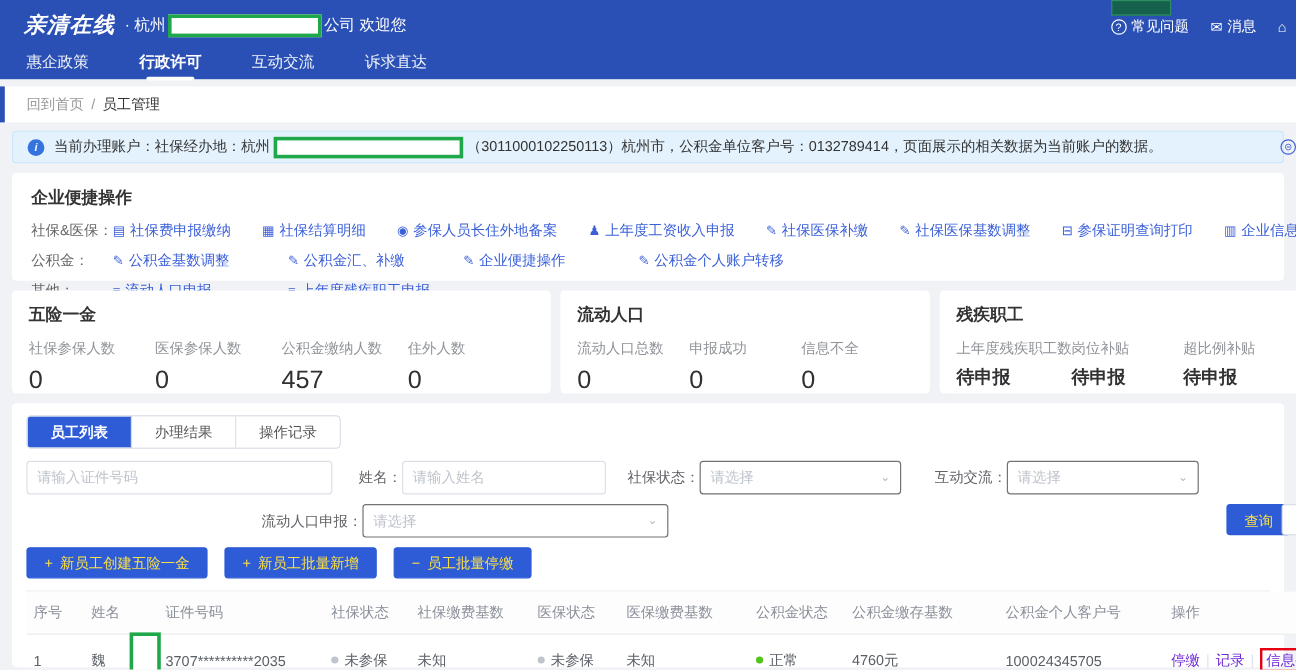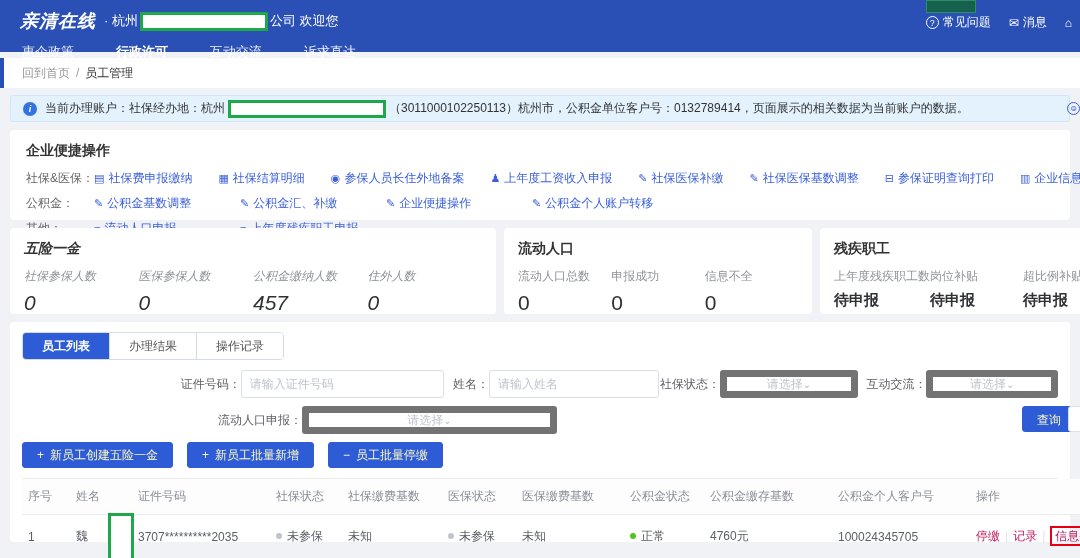--- a/index.html
+++ b/index.html
@@ -1,20 +1,20 @@
 <!DOCTYPE html>
 <html><head>
 <meta charset="utf-8">
 <style>
   * { margin:0; padding:0; box-sizing:border-box; }
   html,body { width:1080px; height:558px; overflow:hidden; background:#f0f2f6;
     font-family:"Liberation Sans","DejaVu Sans",sans-serif; font-size:12px; color:#333; }
 
   
-  .header { position:relative; background:#2a50b5; height:52px; color:#fff; }
+  .header { position:relative; background:#2a50b5; height:66px; color:#fff; }
   .header-top { display:flex; align-items:center; padding:9px 20px 0 20px; }
   .logo { font-size:18px; font-weight:bold; font-style:italic; letter-spacing:1px; }
   .welcome { margin-left:8px; font-size:13px; display:flex; align-items:center; }
   .green-box-hdr { display:inline-block; width:128px; height:19px; background:#fff;
     border:3px solid #1fa84a; margin:0 2px; }
   .hdr-right { position:absolute; top:14px; right:8px; display:flex; align-items:center; gap:18px; font-size:12px; }
   .hdr-link { display:flex; align-items:center; gap:4px; cursor:pointer; white-space:nowrap; }
   .circle-q { display:inline-flex; width:13px; height:13px; border:1px solid #fff; border-radius:50%;
     align-items:center; justify-content:center; font-size:9px; }
   .dk-green-box { position:absolute; top:0; left:926px; width:50px; height:13px;
@@ -48,63 +48,63 @@
   .qa-title { font-size:14px; font-weight:bold; margin-bottom:10px; }
   .qa-row { display:flex; align-items:center; margin-bottom:8px; }
   .qa-cat { width:68px; color:#666; flex:none; }
   .qa-links { display:flex; }
   .qa-link { color:#3a5fd9; cursor:pointer; display:flex; align-items:center; gap:4px; margin-right:26px; white-space:nowrap; }
   .qa-link .ico { font-size:11px; font-style:normal; }
 
   
   .stats { display:flex; gap:8px; margin:8px 10px 0 10px; }
   .stat-card { background:#fff; border-radius:4px; padding:12px 14px; height:86px; flex:none; }
-  .stat-card.c1 { width:486px;font-style:italic; } .stat-card.c2 { width:308px; } .stat-card.c3 { width:310px; }
+  .stat-card.c1 { width:449px; } .stat-card.c2 { width:308px; } .stat-card.c3 { width:310px; }
   .stat-title { font-size:14px; font-weight:bold; margin-bottom:10px; }
   .stat-items { display:flex; }
   .stat-item { flex:1; }
   .stat-label { color:#909399; margin-bottom:6px; white-space:nowrap; }
   .stat-value { font-size:21px; color:#303133; }
   .stat-value.pending { font-size:15px; font-weight:bold; }
 
   
   .main-card { margin:8px 10px 0 10px; padding:10px 12px; height:220px; }
   .tabs { display:flex; width:262px; border:1px solid #d5dbe5; border-radius:4px; overflow:hidden; }
   .tab { flex:1; text-align:center; line-height:26px; color:#555; cursor:pointer; border-right:1px solid #d5dbe5; background:#fff; }
   .tab:last-child { border-right:none; }
   .tab.active { background:#2d5cd6; color:#fff; font-weight:bold; }
 
   .filter-area { position:relative; margin-top:10px; height:66px; }
   .frow { display:flex; align-items:center; height:28px; margin-bottom:8px; }
   .flabel { color:#606266; text-align:right; white-space:nowrap; }
   .finput { height:28px; border:1px solid #dcdfe6; border-radius:3px; padding:0 8px; font-size:12px;
     color:#333; outline:none; background:#fff; }
   .finput::placeholder { color:#bfc4cc; }
-  .fselect { height:28px; border:7px solid #737373; border-radius:3px; padding:0 8px; background:#fff;
-    display:flex; align-items:center; justify-content:center; color:#bfc4cc; cursor:pointer; }
+  .fselect { height:28px; border:1px solid #737373; border-radius:3px; padding:0 8px; background:#fff;
+    display:flex; align-items:center; justify-content:space-between; color:#bfc4cc; cursor:pointer; }
   .chev { color:#b6bcc6; font-size:10px; }
   .btn { display:inline-block; height:26px; line-height:26px; padding:0 14px; border-radius:3px;
     font-size:12px; cursor:pointer; white-space:nowrap; }
-  .btn-blue { background:#2d5cd6; color:#fef9c3; border:1px solid #2d5cd6; }
+  .btn-blue { background:#2d5cd6; color:#fde047; border:1px solid #2d5cd6; }
   .btn-plain { background:#fff; color:#555; border:1px solid #dcdfe6; }
   .search-btn { position:absolute; left:1000px; top:36px; }
   .reset-btn  { position:absolute; left:1046px; top:36px; }
 
   .action-row { display:flex; gap:14px; margin:6px 0 10px 0; }
   .abtn { display:flex; align-items:center; gap:6px; }
 
   
   .table-wrap { position:relative; border-top:1px solid #ececec; }
   table { border-collapse:collapse; width:1070px; table-layout:fixed; }
   th { font-weight:normal; color:#8a8f99; text-align:left; padding:9px 6px; background:#fdfdfd;
       border-bottom:1px solid #ececec; white-space:nowrap; }
   td { color:#5a5e66; padding:13px 6px; border-bottom:1px solid #f2f2f2; white-space:nowrap; overflow:hidden; }
   .dot { display:inline-block; width:6px; height:6px; border-radius:50%; margin-right:5px; vertical-align:1px; }
   .dot.gray { background:#c0c4cc; } .dot.green { background:#52c41a; }
-  .oplink { color:#be185d; cursor:pointer; }
+  .oplink { color:#6d28d9; cursor:pointer; }
   .opsep { color:#e0e3e8; margin:0 5px; }
   .red-box { border:2px solid #e60012; padding:1px 3px; }
   .name-redact { position:absolute; left:86px; top:34px; width:26px; height:92px;
     background:#fff; border:3px solid #1fa84a; z-index:5; }
 </style>
 </head>
 <body>
 
 <div class="header">
   <div class="dk-green-box"></div>
@@ -294,21 +294,20 @@
 
 <div class="card main-card">
   <div class="tabs">
     <div class="tab active">员工列表</div>
     <div class="tab">办理结果</div>
     <div class="tab">操作记录</div>
   </div>
 
   <div class="filter-area">
     <div class="frow">
-      <span class="flabel" style="width:280px">证件号码：</span>
       <input class="finput" style="width: 255px;" placeholder="请输入证件号码">
       <span class="flabel" style="width:58px">姓名：</span>
       <input class="finput" style="width: 170px;" placeholder="请输入姓名">
       <span class="flabel" style="width:78px">社保状态：</span>
       <div class="fselect" style="width:168px">
         <span>请选择</span>
         <span class="chev">⌄</span>
       </div>
       <span class="flabel" style="width:88px">互动交流：</span>
       <div class="fselect" style="width:160px">

